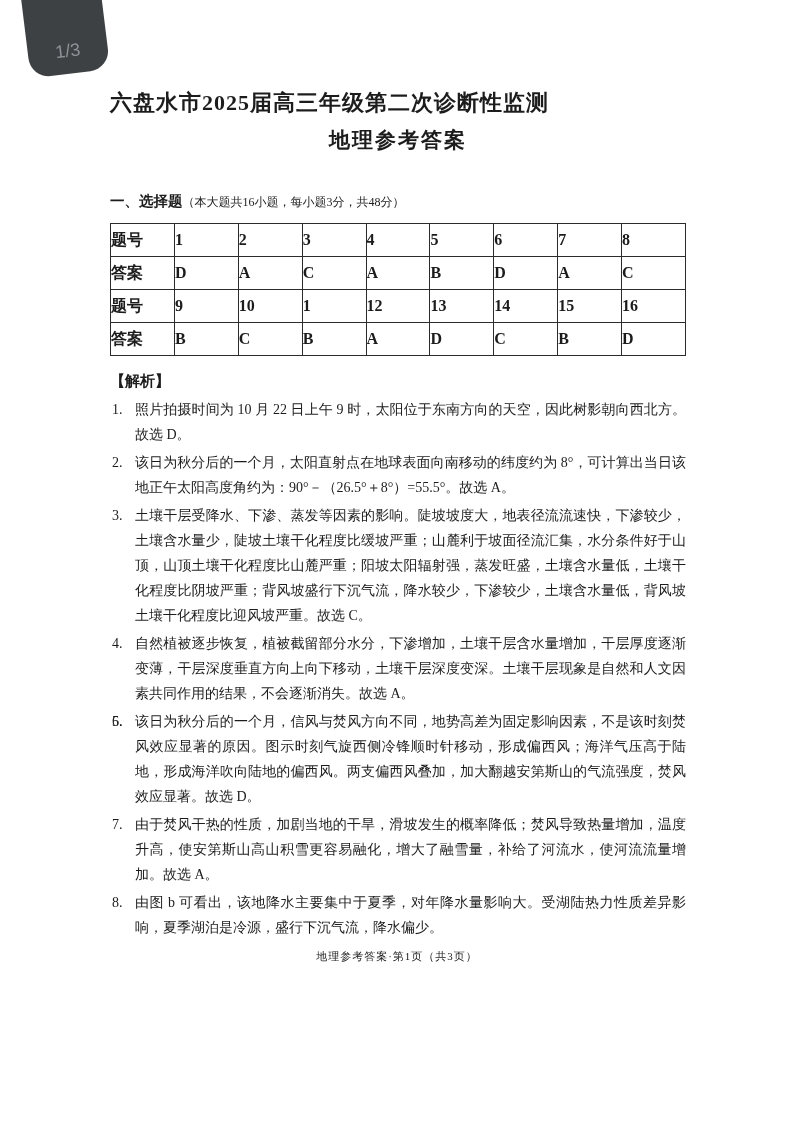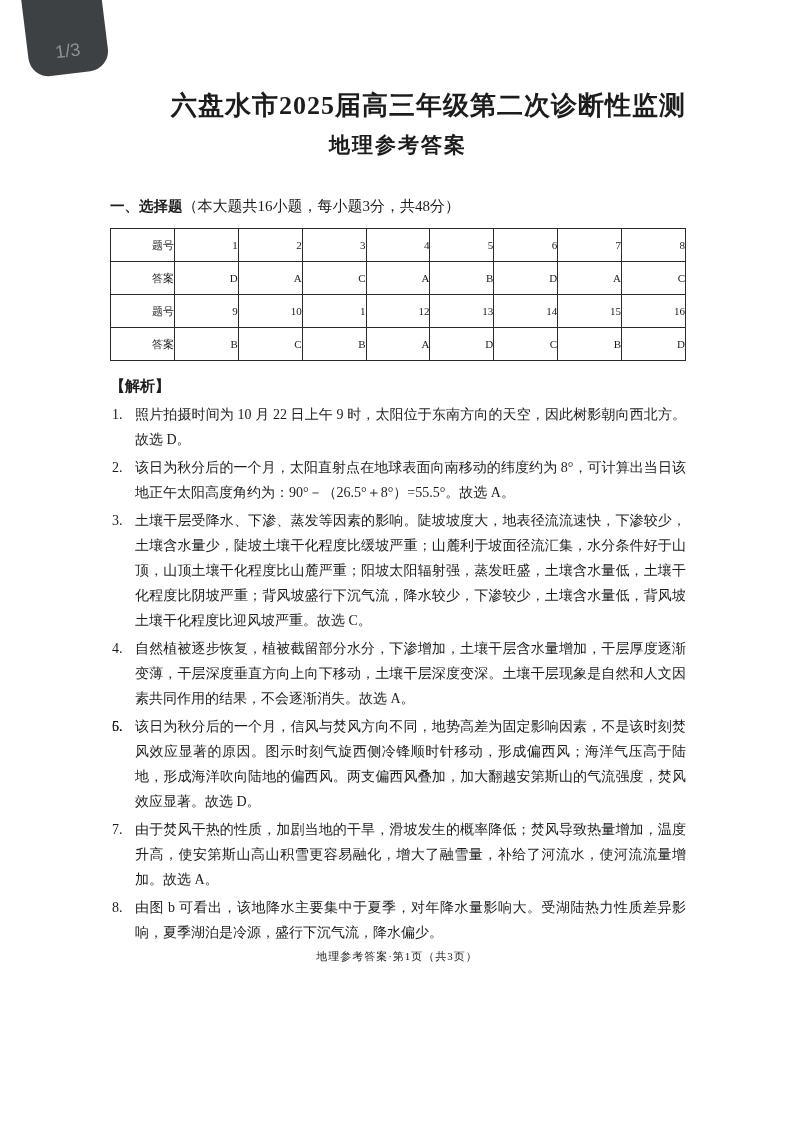--- a/index.html
+++ b/index.html
@@ -32,50 +32,51 @@
     font-family: "Liberation Sans", sans-serif;
   }
   .content {
     position: absolute;
     left: 110px;
     top: 0;
     width: 576px;
   }
   .doc-title {
     margin-top: 88px;
-    text-align: right;
-    font-size: 26px;
+    text-align: left;
+    font-size: 22px;
     font-weight: bold;
     letter-spacing: 1px;
   }
   .doc-subtitle {
     margin-top: 8px;
     text-align: center;
     font-size: 21px;
     font-weight: bold;
     letter-spacing: 2px;
   }
   .section-line {
     margin-top: 38px;
     font-size: 14.5px;
   }
   .section-line .head { font-weight: bold; }
-  .section-line .note { font-weight: normal; font-size: 15px; }
+  .section-line .note { font-weight: normal; font-size: 12px; }
   table.answer-table {
     margin-top: 12px;
     width: 100%;
     border-collapse: collapse;
     table-layout: fixed;
   }
   table.answer-table td {
     border: 1px solid #2b2b2b;
     height: 33px;
-    text-align: right;
+    text-align: left;
     vertical-align: middle;
-    font-size: 11px;
+    font-size: 16px;
+    font-weight: bold;
   }
   .analysis-heading {
     margin-top: 16px;
     font-weight: bold;
     font-size: 15px;
   }
   .analysis-list { margin-top: 6px; }
   .analysis-item {
     position: relative;
     padding-left: 25px;

